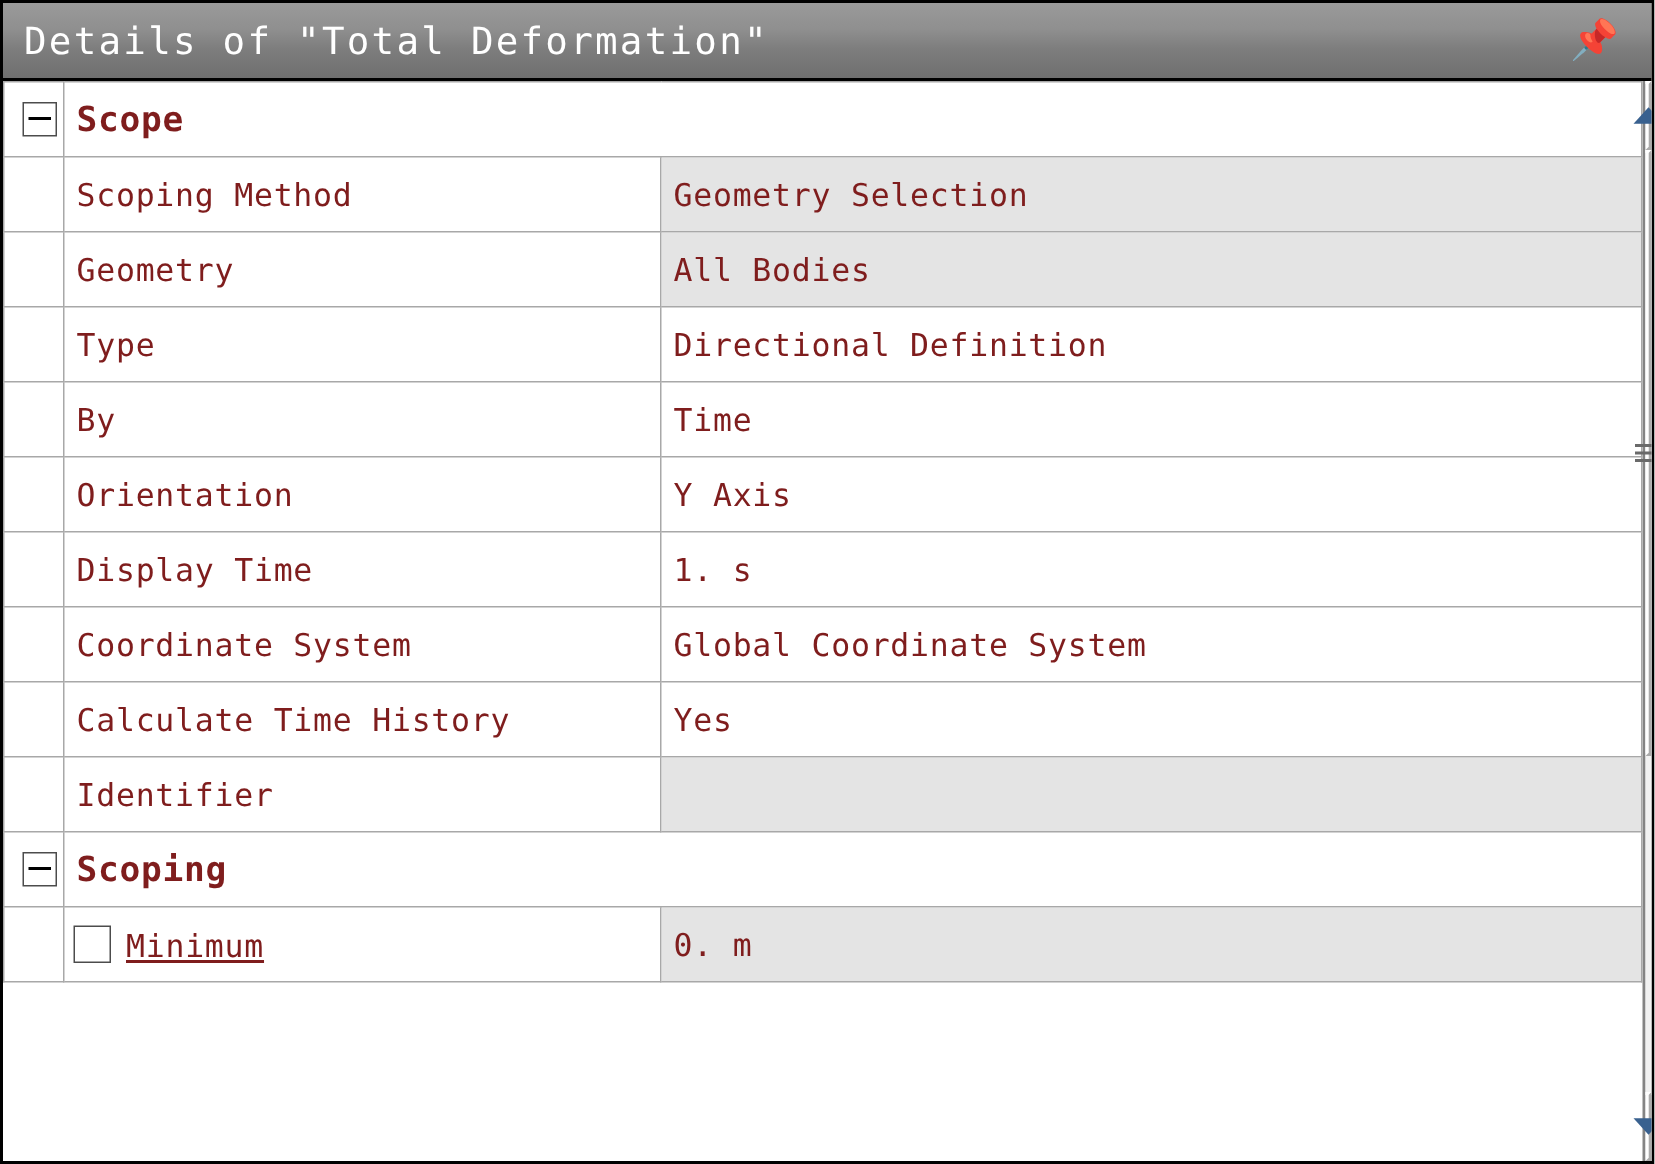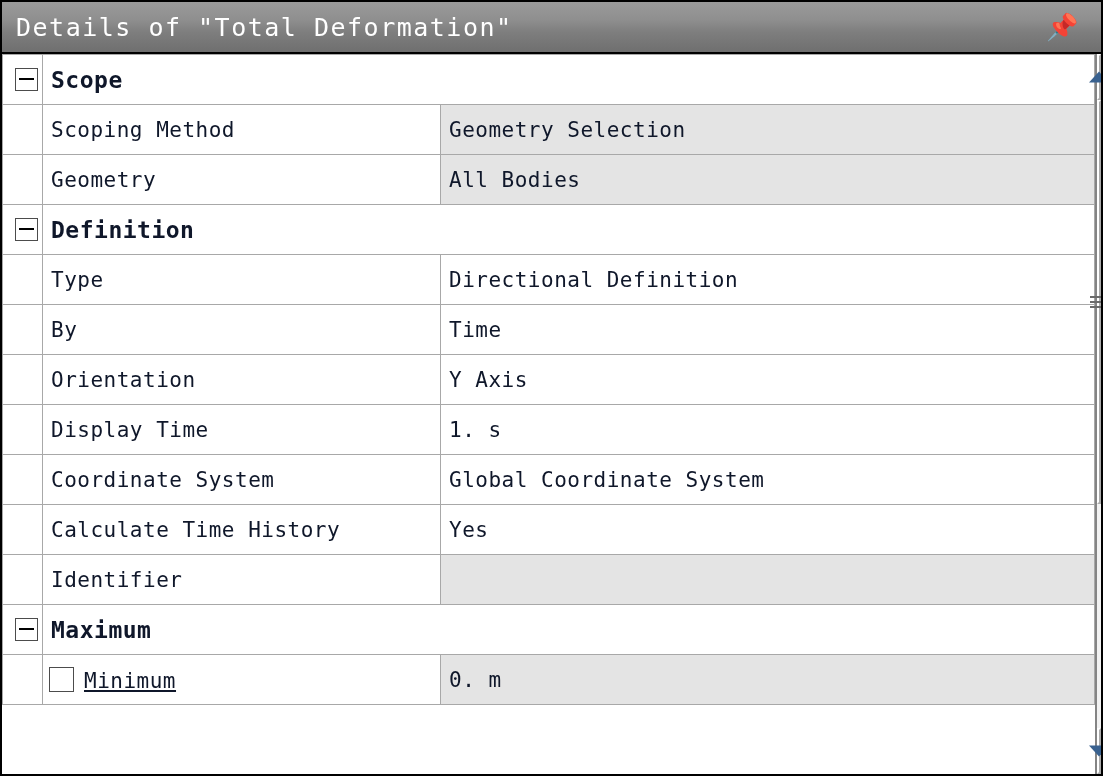--- a/index.html
+++ b/index.html
@@ -70,21 +70,21 @@
   }
   table.grid td {
     border: 1px solid #a8a8a8;
     height: 50px;
     box-sizing: border-box;
     padding: 0 0 0 8px;
     vertical-align: middle;
     white-space: nowrap;
     overflow: hidden;
     font-family: "DejaVu Sans Mono", monospace;
-    color: #0f172a;
+    color: #7f1d1d;
   }
   
   col.c-gutter { width: 40px; }
   col.c-label  { width: 398px; }
   col.c-value  { width: auto; }
 
   td.gutter {
     border: none;
     background: #ffffff;
     padding: 0;
@@ -241,74 +241,68 @@
             <td class="label">Scoping Method</td>
             <td class="value shaded">Geometry Selection</td>
           </tr>
 
           <tr>
             <td class="gutter"></td>
             <td class="label">Geometry</td>
             <td class="value shaded">All Bodies</td>
           </tr>
 
+
+          <tr>
+            <td class="gutter"></td>
+            <td class="label">Type</td>
+            <td class="value">Directional Definition</td>
+          </tr>
+
+          <tr>
+            <td class="gutter"></td>
+            <td class="label">By</td>
+            <td class="value">Time</td>
+          </tr>
+
+          <tr>
+            <td class="gutter"></td>
+            <td class="label">Orientation</td>
+            <td class="value">Y Axis</td>
+          </tr>
+
+          <tr>
+            <td class="gutter"></td>
+            <td class="label">Display Time</td>
+            <td class="value">1. s</td>
+          </tr>
+
+          <tr>
+            <td class="gutter"></td>
+            <td class="label">Coordinate System</td>
+            <td class="value">Global Coordinate System</td>
+          </tr>
+
+          <tr>
+            <td class="gutter"></td>
+            <td class="label">Calculate Time History</td>
+            <td class="value">Yes</td>
+          </tr>
+
+          <tr>
+            <td class="gutter"></td>
+            <td class="label">Identifier</td>
+            <td class="value shaded"></td>
+          </tr>
+
           <tr class="section">
             <td class="gutter">
               <span class="expander"></span>
             </td>
-            <td class="section-title" colspan="2">Definition</td>
-          </tr>
-
-          <tr>
-            <td class="gutter"></td>
-            <td class="label">Type</td>
-            <td class="value">Directional Definition</td>
-          </tr>
-
-          <tr>
-            <td class="gutter"></td>
-            <td class="label">By</td>
-            <td class="value">Time</td>
-          </tr>
-
-          <tr>
-            <td class="gutter"></td>
-            <td class="label">Orientation</td>
-            <td class="value">Y Axis</td>
-          </tr>
-
-          <tr>
-            <td class="gutter"></td>
-            <td class="label">Display Time</td>
-            <td class="value">1. s</td>
-          </tr>
-
-          <tr>
-            <td class="gutter"></td>
-            <td class="label">Coordinate System</td>
-            <td class="value">Global Coordinate System</td>
-          </tr>
-
-          <tr>
-            <td class="gutter"></td>
-            <td class="label">Calculate Time History</td>
-            <td class="value">Yes</td>
-          </tr>
-
-          <tr>
-            <td class="gutter"></td>
-            <td class="label">Identifier</td>
-            <td class="value shaded"></td>
-          </tr>
-
-          <tr class="section">
-            <td class="gutter">
-              <span class="expander"></span>
-            </td>
-            <td class="section-title" colspan="2">Maximum</td>
+            <td class="section-title" colspan="2">Scoping</td>
           </tr>
 
           <tr>
             <td class="gutter"></td>
             <td class="label with-check">
               <span class="chk"></span><span>Minimum</span>
             </td>
             <td class="value shaded">0. m</td>
           </tr>
 

